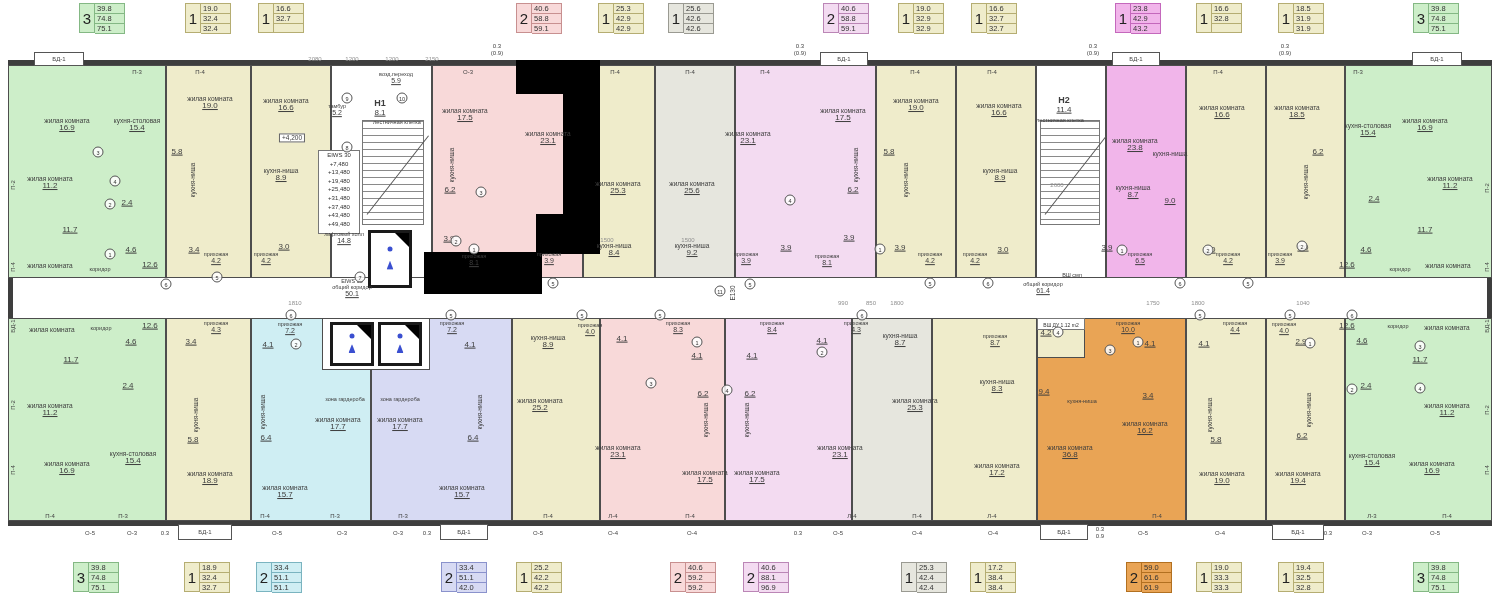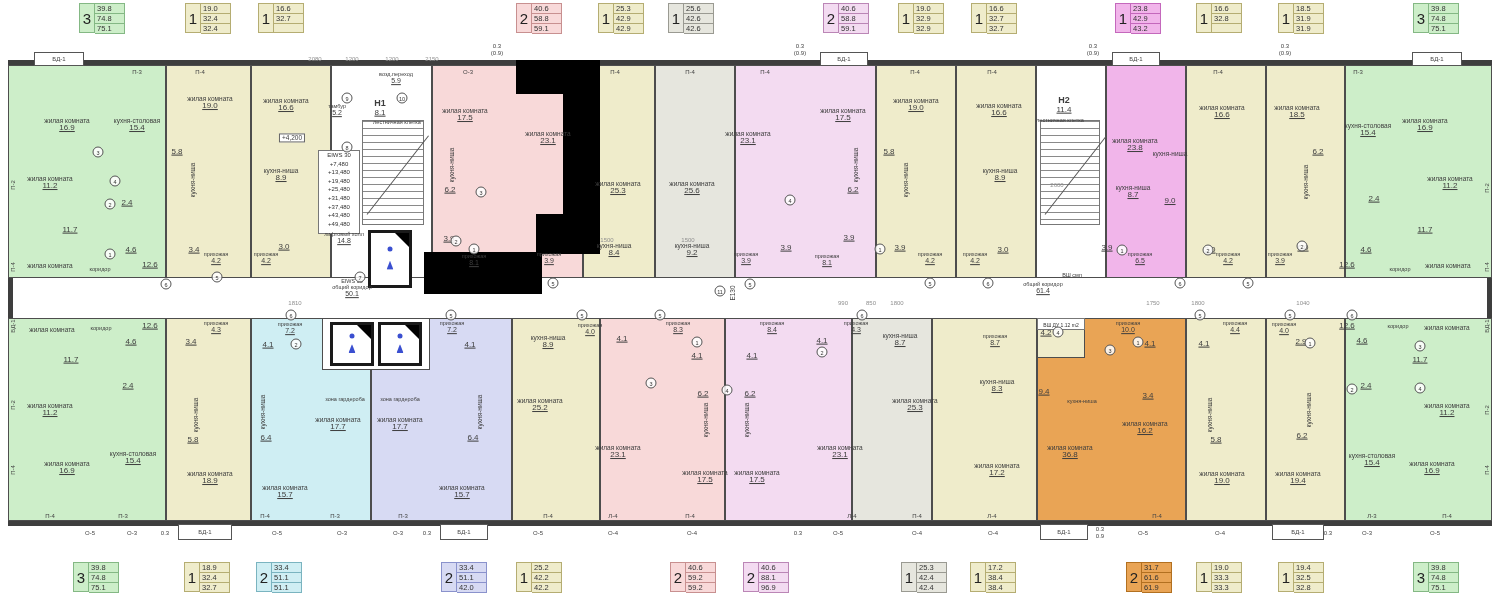--- a/index.html
+++ b/index.html
@@ -974,21 +974,21 @@
       <div class="num" style="background: rgb(239, 236, 203); border-color: rgb(181, 173, 114);">1</div>
       <div class="vals">
         <div style="background: rgb(239, 236, 203); border-color: rgb(181, 173, 114);">17.2</div>
         <div style="background: rgb(239, 236, 203); border-color: rgb(181, 173, 114);">38.4</div>
         <div style="background: rgb(239, 236, 203); border-color: rgb(181, 173, 114);">38.4</div>
       </div>
     </div>
     <div class="badge" style="left: 1126px; top: 562px; width: 46px; height: 30px;">
       <div class="num" style="background: rgb(233, 164, 85); border-color: rgb(178, 112, 32);">2</div>
       <div class="vals">
-        <div style="background: rgb(233, 164, 85); border-color: rgb(178, 112, 32);">31.7</div>
+        <div style="background: rgb(233, 164, 85); border-color: rgb(178, 112, 32);">59.0</div>
         <div style="background: rgb(233, 164, 85); border-color: rgb(178, 112, 32);">61.6</div>
         <div style="background: rgb(233, 164, 85); border-color: rgb(178, 112, 32);">61.9</div>
       </div>
     </div>
     <div class="badge" style="left: 1196px; top: 562px; width: 46px; height: 30px;">
       <div class="num" style="background: rgb(239, 236, 203); border-color: rgb(181, 173, 114);">1</div>
       <div class="vals">
         <div style="background: rgb(239, 236, 203); border-color: rgb(181, 173, 114);">19.0</div>
         <div style="background: rgb(239, 236, 203); border-color: rgb(181, 173, 114);">33.3</div>
         <div style="background: rgb(239, 236, 203); border-color: rgb(181, 173, 114);">33.3</div>

